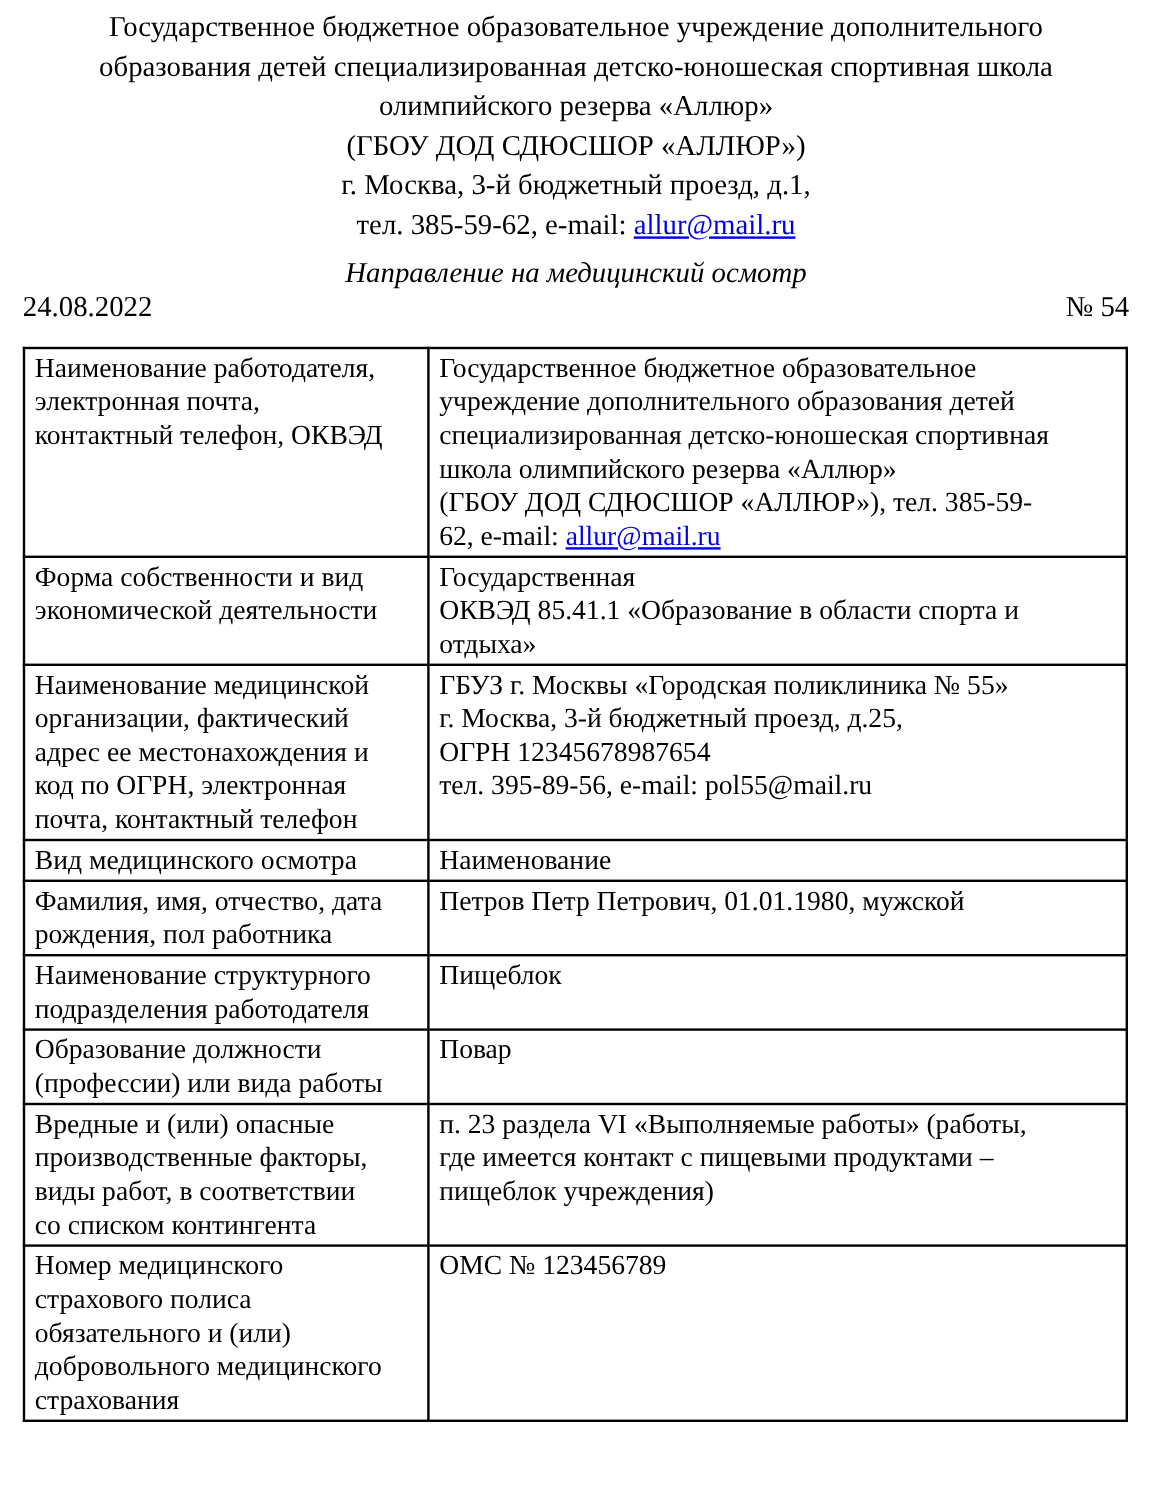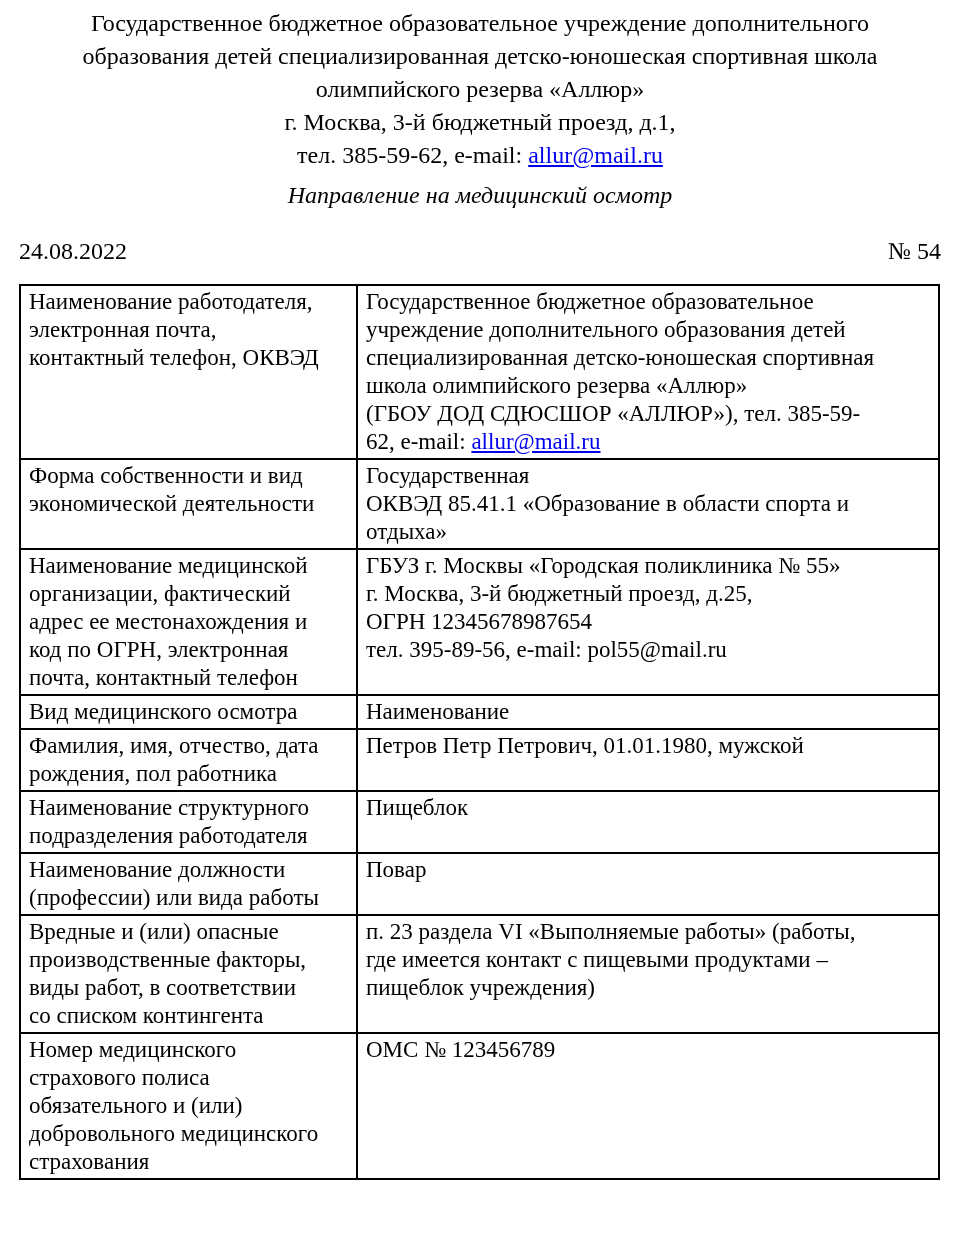--- a/index.html
+++ b/index.html
@@ -40,21 +40,20 @@
     font-size: 24px;
     line-height: 28px;
     font-style: italic;
   }
   .doc-meta {
     display: flex;
     justify-content: space-between;
     font-size: 24px;
     line-height: 28px;
     padding-left: 0px;
-    margin-top: 28px;
   }
 
   
   table.referral {
     border-collapse: collapse;
     table-layout: fixed;
     width: 921px;
     margin-top: 19px;
   }
   table.referral td {
@@ -81,20 +80,21 @@
 </style>
 </head>
 <body>
 
 <div class="page">
 
   <div class="org-header">
     <div class="pre">Государственное бюджетное образовательное учреждение дополнительного
 образования детей специализированная детско-юношеская спортивная школа
 олимпийского резерва «Аллюр»</div>
+    <div>(ГБОУ ДОД СДЮСШОР «АЛЛЮР»)</div>
     <div>г. Москва, 3-й бюджетный проезд, д.1,</div>
     <div><span>тел. 385-59-62, e-mail: </span><a class="link">allur@mail.ru</a></div>
   </div>
 
   <div class="doc-title">Направление на медицинский осмотр</div>
 
   <div class="doc-meta">
     <span>24.08.2022</span>
     <span>№ 54</span>
   </div>
@@ -167,21 +167,21 @@
         <td class="label-cell">
             <div class="pre">Наименование структурного
 подразделения работодателя</div>
           </td>
         <td>
             <div class="pre">Пищеблок</div>
           </td>
       </tr>
       <tr>
         <td class="label-cell">
-            <div class="pre">Наименование должности
+            <div class="pre">Образование должности
 (профессии) или вида работы</div>
           </td>
         <td>
             <div class="pre">Повар</div>
           </td>
       </tr>
       <tr>
         <td class="label-cell">
             <div class="pre">Вредные и (или) опасные
 производственные факторы,

